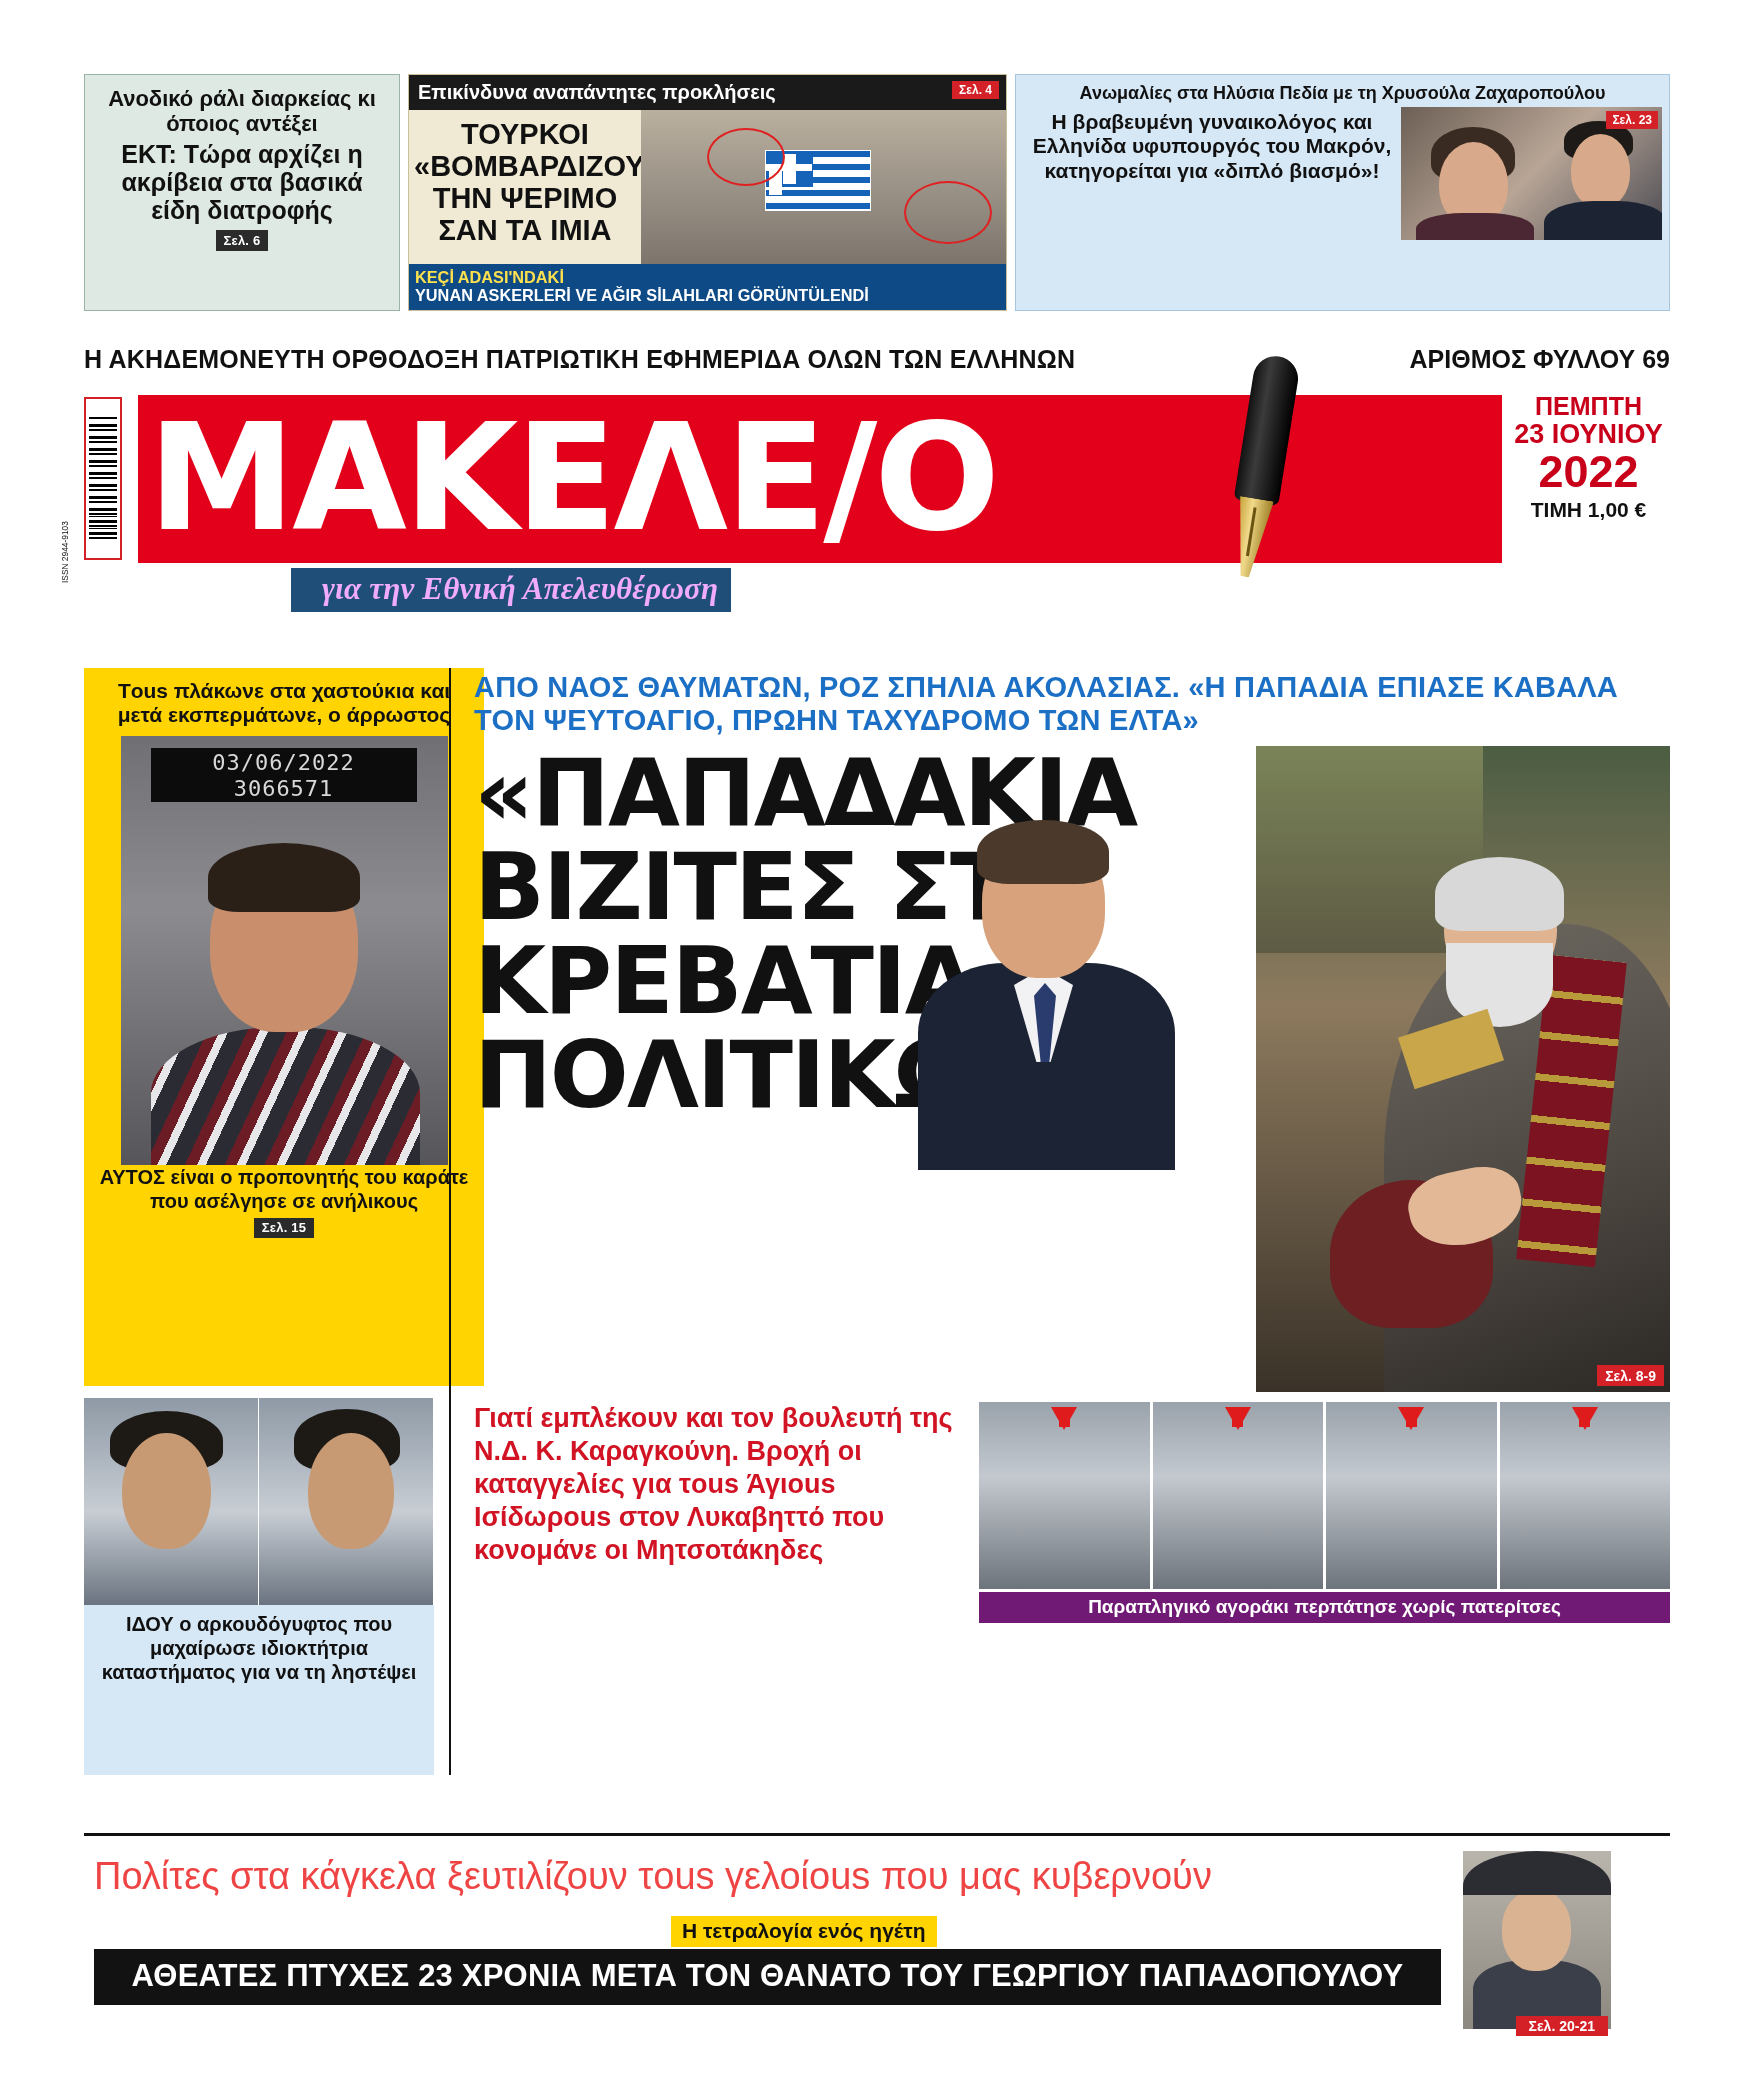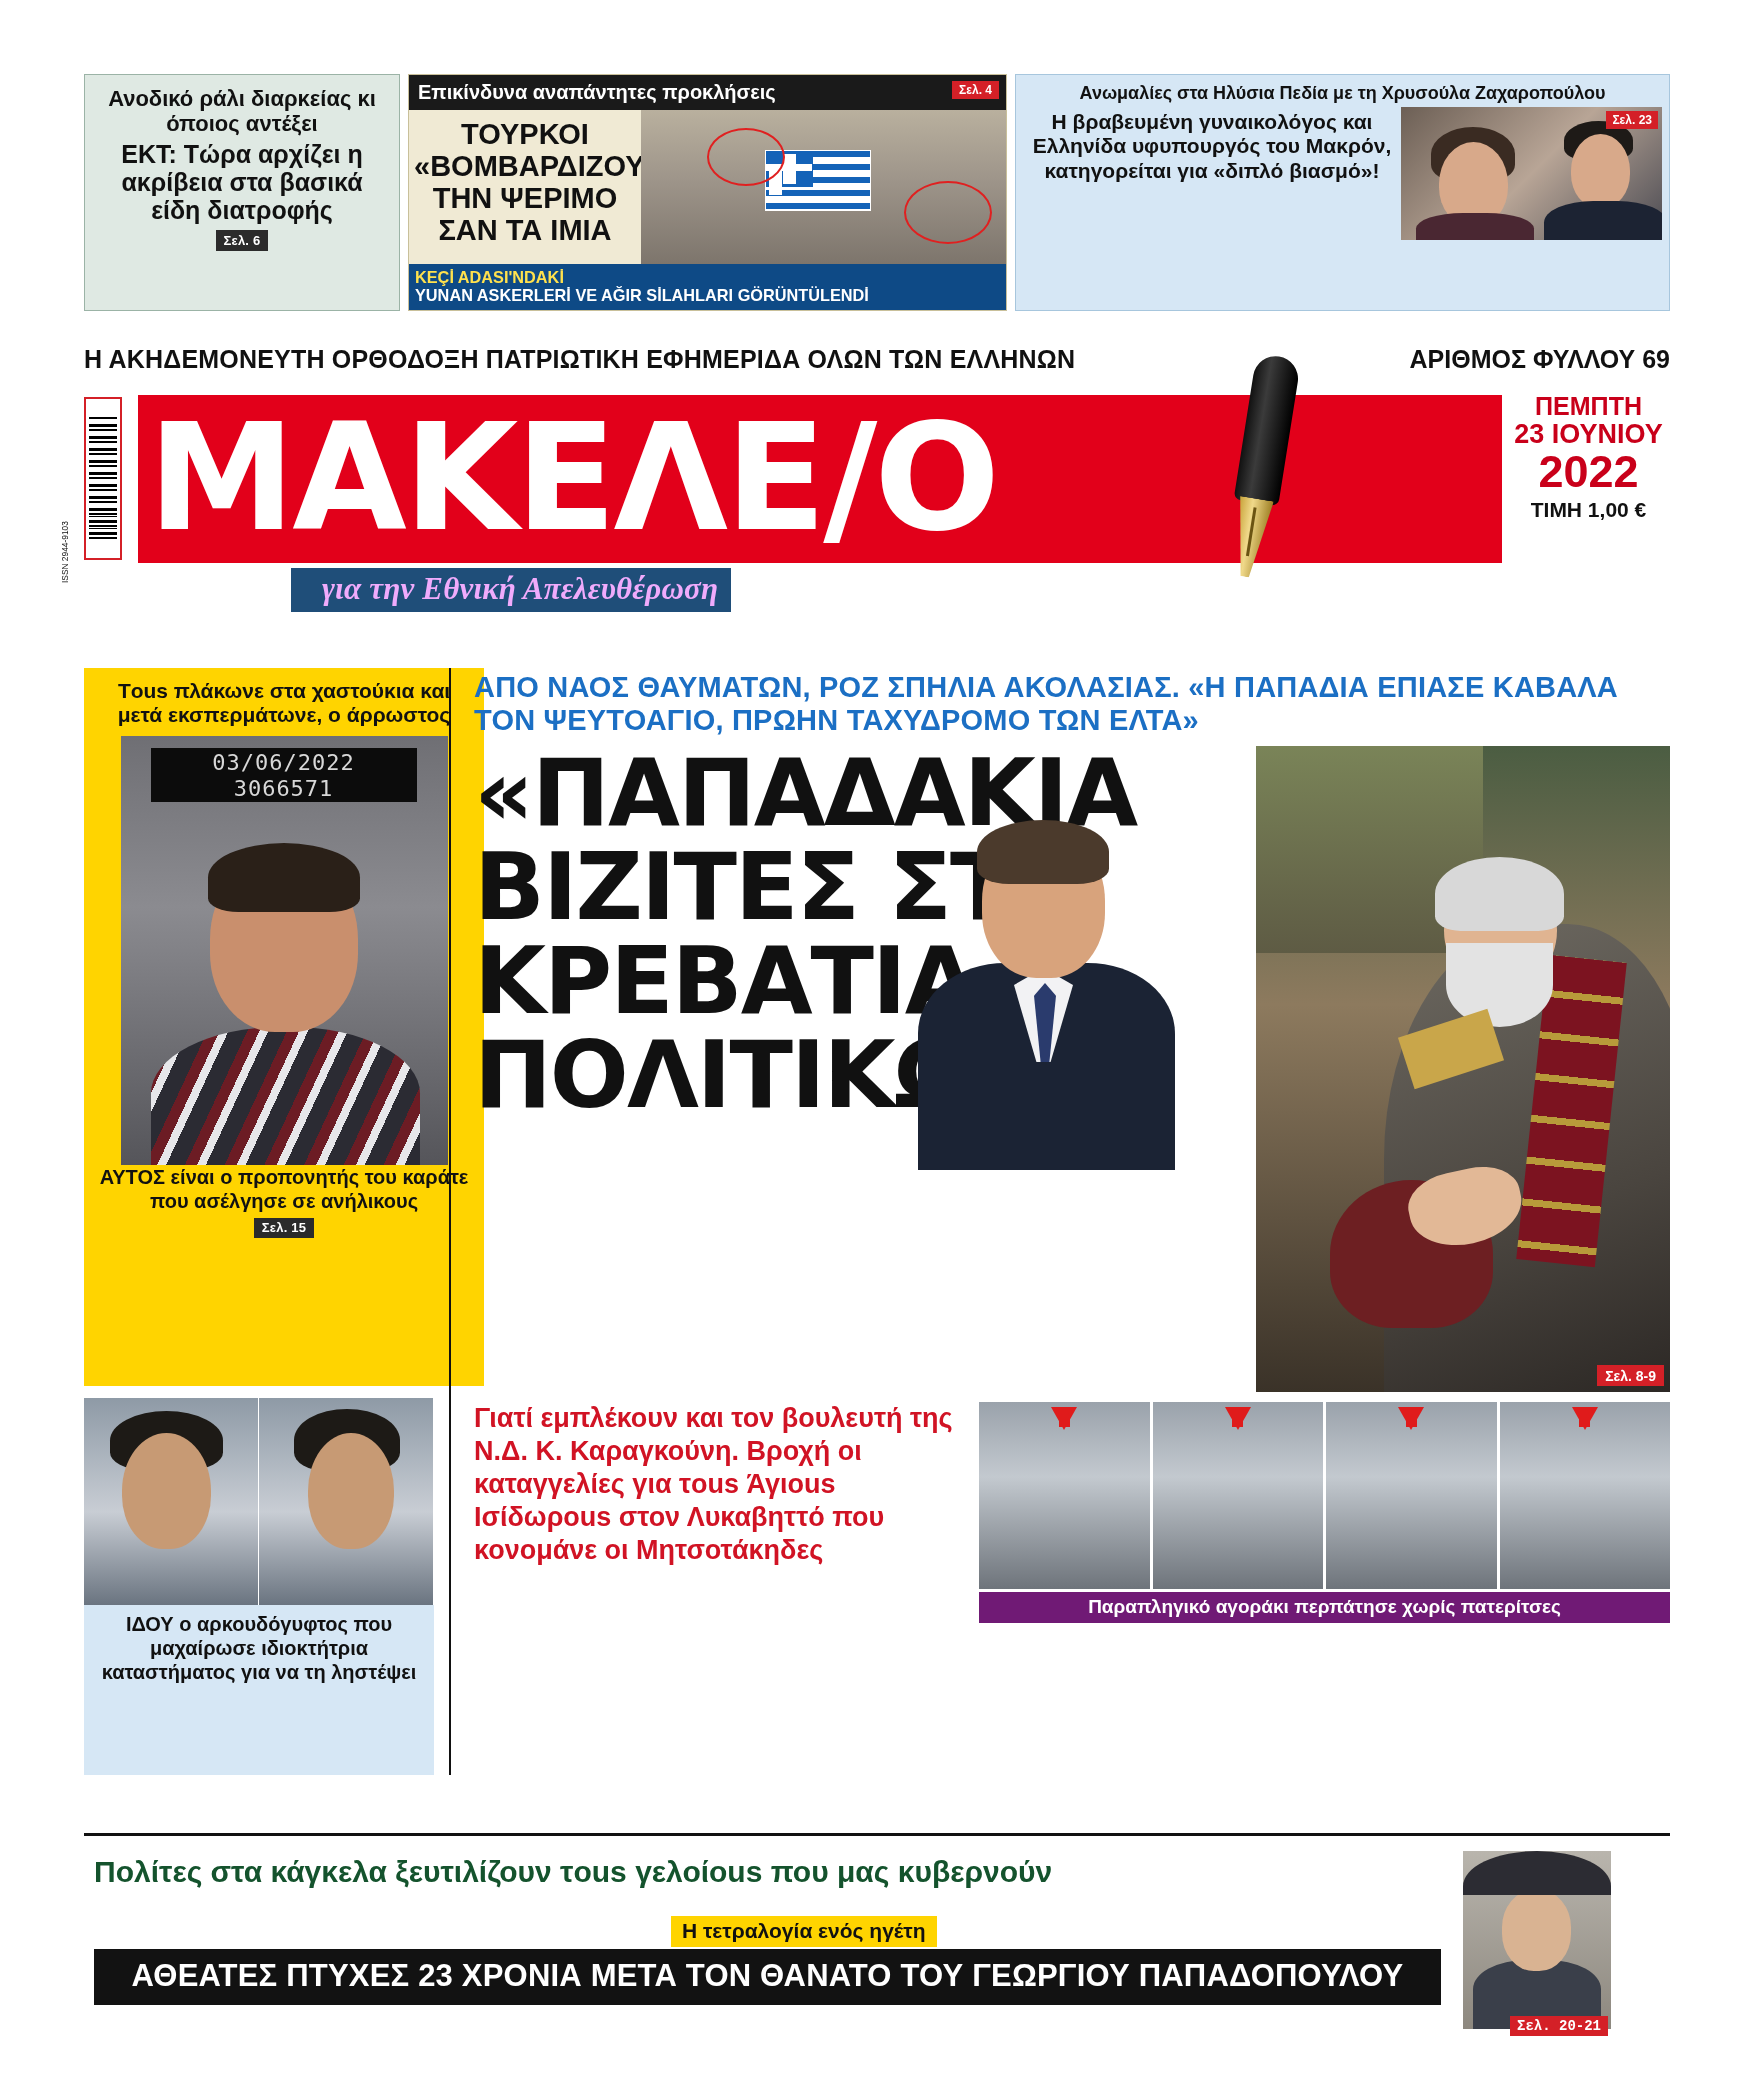--- a/index.html
+++ b/index.html
@@ -709,23 +709,23 @@
   .bottom .hrule {
     position: absolute;
     left: 0; top: 0;
     width: 1586px; height: 2.5px;
     background: #111;
   }
   .bottom .line1 {
     position: absolute;
     left: 10px; top: 22px;
     width: 1332px;
-    font-size: 30px;
-    font-weight: 700;
-    color: #14532d;
+    font-size: 38px;
+    font-weight: 400;
+    color: #ef4444;
   }
   .bottom .sel-line1 {
     position: absolute;
     left: 1381px;
     top: 26px;
     background: #d42027;
     color: #fff;
     font-size: 15px;
     font-weight: 700;
     padding: 2.5px 8px;
@@ -785,23 +785,22 @@
     border-radius: 42% 42% 0 0;
   }
   .bottom .sel-bottom {
     position: absolute;
     right: 62px;
     bottom: 9px;
     background: #d42027;
     color: #fff;
     font-size: 14px;
     font-weight: 700;
-    padding: 2px 7px;
+    padding: 2px 13px;
     z-index: 3;
-    font-family: Liberation Mono, monospace;
   }
 </style>
 </head>
 <body>
 
 <div class="page">
 
   <div class="top-strip">
 
     <div class="teaser teaser-left">

